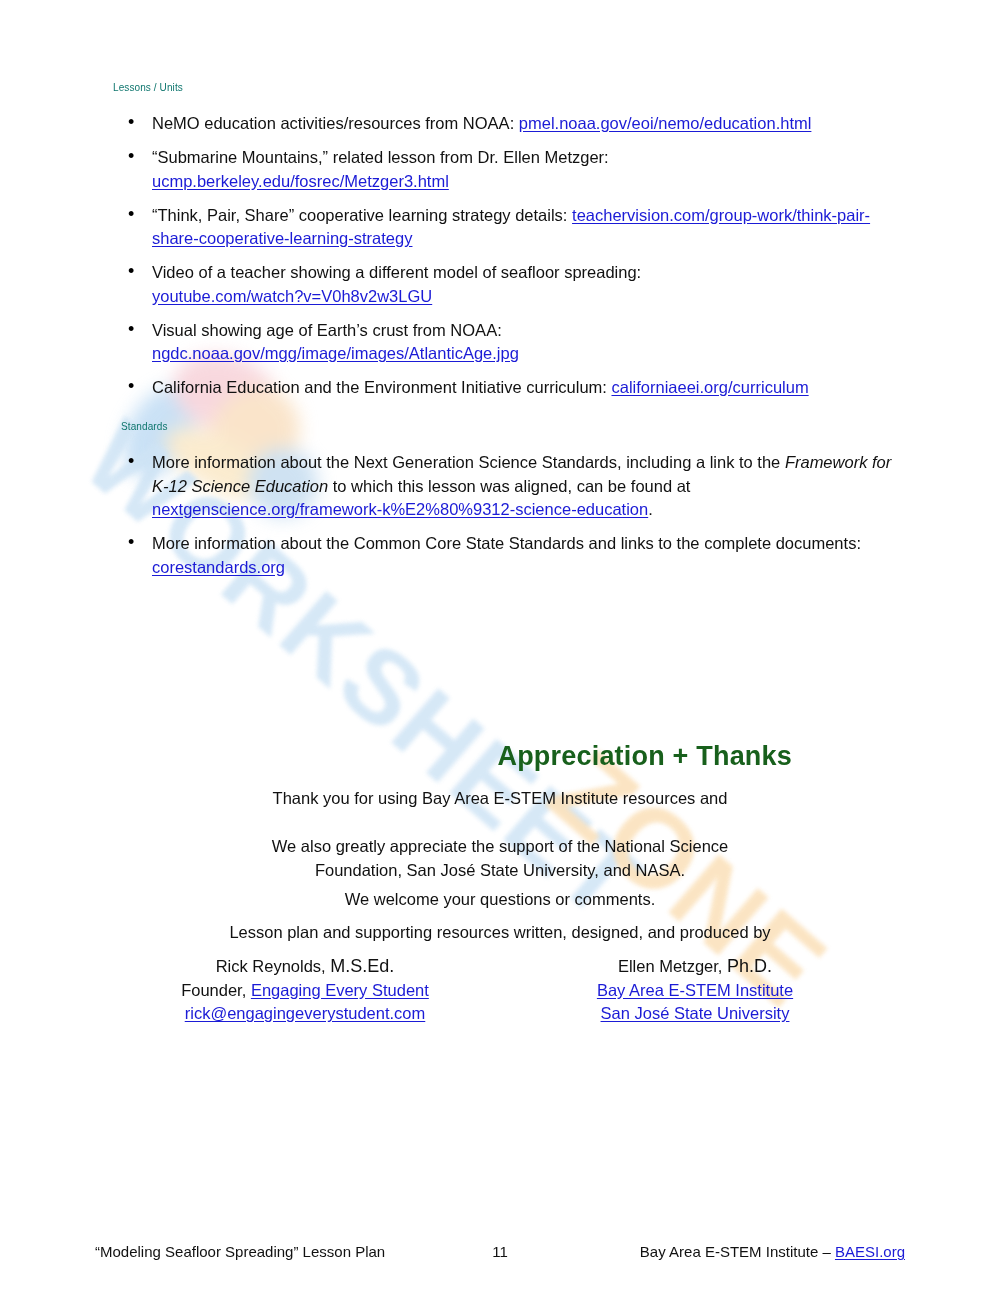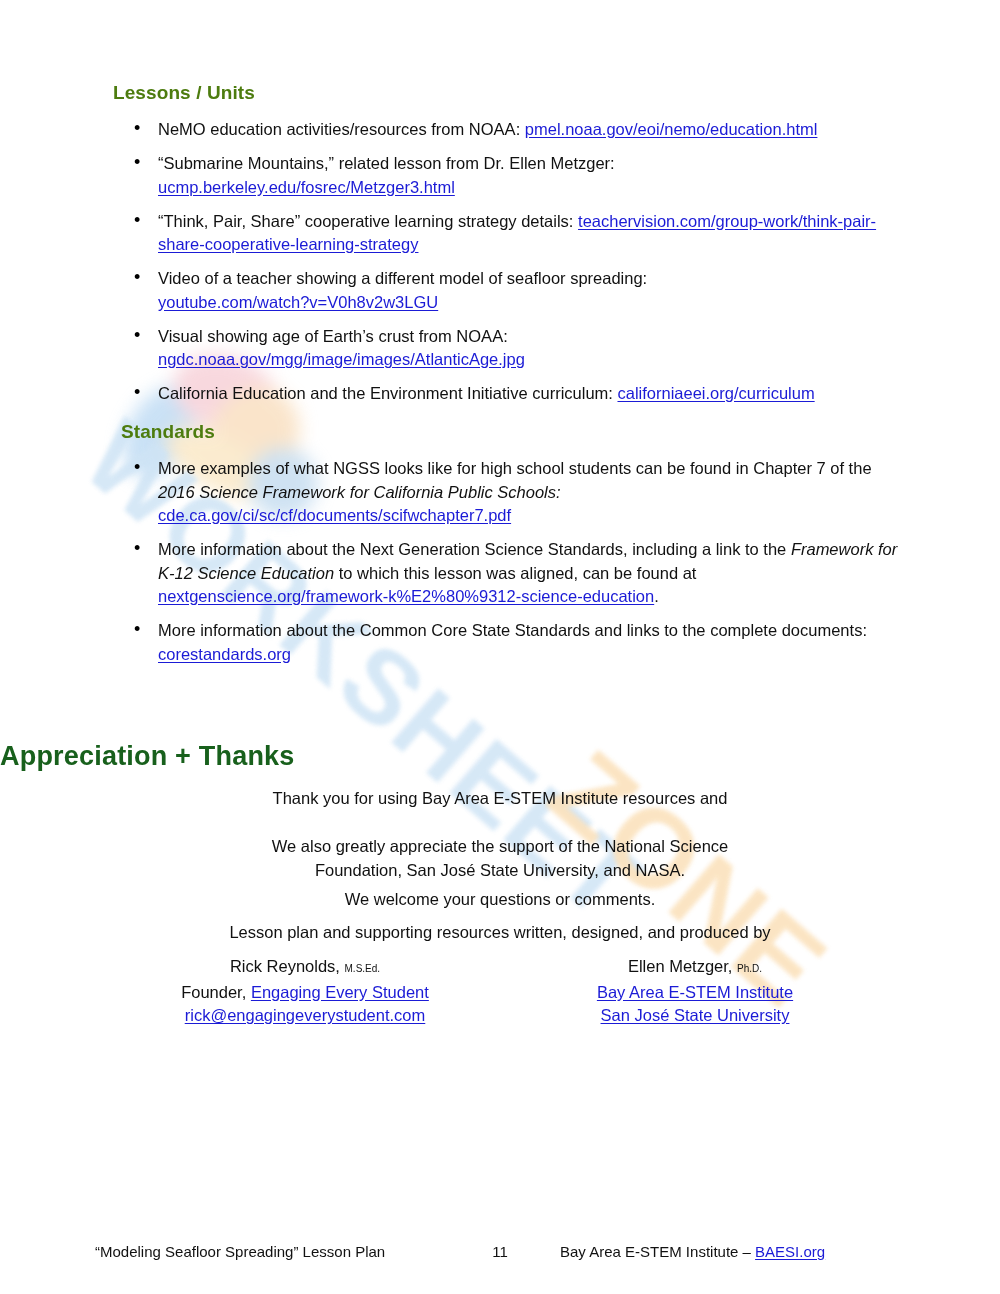--- a/index.html
+++ b/index.html
@@ -72,29 +72,29 @@
   .wm-b5 { left: 128px;top: 96px;  width: 70px;  height: 70px;  background: #a8cbe8; transform: rotate(20deg); }
 
   
   .content {
     position: relative;
     z-index: 2;
   }
 
   .section-head {
     position: absolute;
-    font-size: 19px;
-    font-weight: 700;
-    color: #4d7c0f;
+    font-size: 10px;
+    font-weight: 400;
+    color: #0f766e;
     letter-spacing: .1px;
   }
 
   ul.bullets {
     position: absolute;
-    margin: 6px;
+    margin: 0;
     padding: 0;
     list-style: none;
   }
   ul.bullets li {
     position: relative;
     padding-left: 46px;
     font-size: 16.5px;
     line-height: 23.5px;
     color: #111111;
     margin-bottom: 10.5px;
@@ -113,21 +113,21 @@
     text-decoration: underline;
     text-underline-offset: 1.5px;
   }
   .ital { font-style: italic; }
 
   
   .appr-title {
     position: absolute;
     left: 0;
     width: 792px;
-    text-align: left;
+    text-align: right;
     font-size: 27px;
     font-weight: 700;
     color: #18601c;
     letter-spacing: .2px;
   }
   .appr-para {
     position: absolute;
     left: 0;
     width: 1000px;
     text-align: center;
@@ -144,37 +144,37 @@
     display: flex;
     justify-content: space-between;
   }
   .credit-col {
     width: 370px;
     text-align: center;
     font-size: 16.5px;
     line-height: 23.5px;
     color: #111111;
   }
-  .degree { font-size: 10px; }
+  .degree { font-size: 18px; }
 
   
   .footer {
     position: absolute;
     left: 95px;
     top: 1215px;
     width: 810px;
     font-size: 15px;
     color: #111111;
     display: flex;
     align-items: baseline;
     margin-top: 28px;
   }
   .footer-left   { width: 345px; text-align: left; }
   .footer-center { width: 120px; text-align: center; }
-  .footer-right  { flex: 1; }
+  .footer-right  { flex: 1; text-align: right; }
 </style>
 </head>
 <body>
 
 <div id="page">
 
   <div class="wm-layer">
     <div class="wm-logo">
       <span class="wm-blob wm-b1"></span>
       <span class="wm-blob wm-b2"></span>
@@ -195,21 +195,20 @@
         <li><span>“Submarine Mountains,” related lesson from Dr. Ellen Metzger:</span><br><a class="lnk" href="#">ucmp.berkeley.edu/fosrec/Metzger3.html</a></li>
         <li><span>“Think, Pair, Share” cooperative learning strategy details: </span><a class="lnk" href="#">teachervision.com/group-work/think-pair-share-cooperative-learning-strategy</a></li>
         <li><span>Video of a teacher showing a different model of seafloor spreading:</span><br><a class="lnk" href="#">youtube.com/watch?v=V0h8v2w3LGU</a></li>
         <li><span>Visual showing age of Earth’s crust from NOAA:</span><br><a class="lnk" href="#">ngdc.noaa.gov/mgg/image/images/AtlanticAge.jpg</a></li>
         <li><span>California Education and the Environment Initiative curriculum: </span><a class="lnk" href="#">californiaeei.org/curriculum</a></li>
       </ul>
 
     <div class="section-head" style="left:121px; top:421px;">Standards</div>
 
     <ul class="bullets" id="list-standards" style="left:106px; top:451px; width:800px;">
-        <li><span>More examples of what NGSS looks like for high school students can be found in Chapter 7 of the </span><em class="ital">2016 Science Framework for California Public Schools:</em><br><a class="lnk" href="#">cde.ca.gov/ci/sc/cf/documents/scifwchapter7.pdf</a></li>
         <li><span>More information about the Next Generation Science Standards, including a link to the </span><em class="ital">Framework for K-12 Science Education</em><span> to which this lesson was aligned, can be found at </span><a class="lnk" href="#">nextgenscience.org/framework-k%E2%80%9312-science-education</a><span>.</span></li>
         <li><span>More information about the Common Core State Standards and links to the complete documents:</span><br><a class="lnk" href="#">corestandards.org</a></li>
       </ul>
 
     <div class="appr-title" style="top:741px;">Appreciation + Thanks</div>
 
     <div class="appr-para" id="appr-p1" style="top:786px;"><span>Thank you for using Bay Area E-STEM Institute resources and</span><br><br><span>We also greatly appreciate the support of the National Science</span><br><span>Foundation, San José State University, and NASA.</span></div>
 
     <div class="appr-para" style="top:887px;">We welcome your questions or comments.</div>
 

